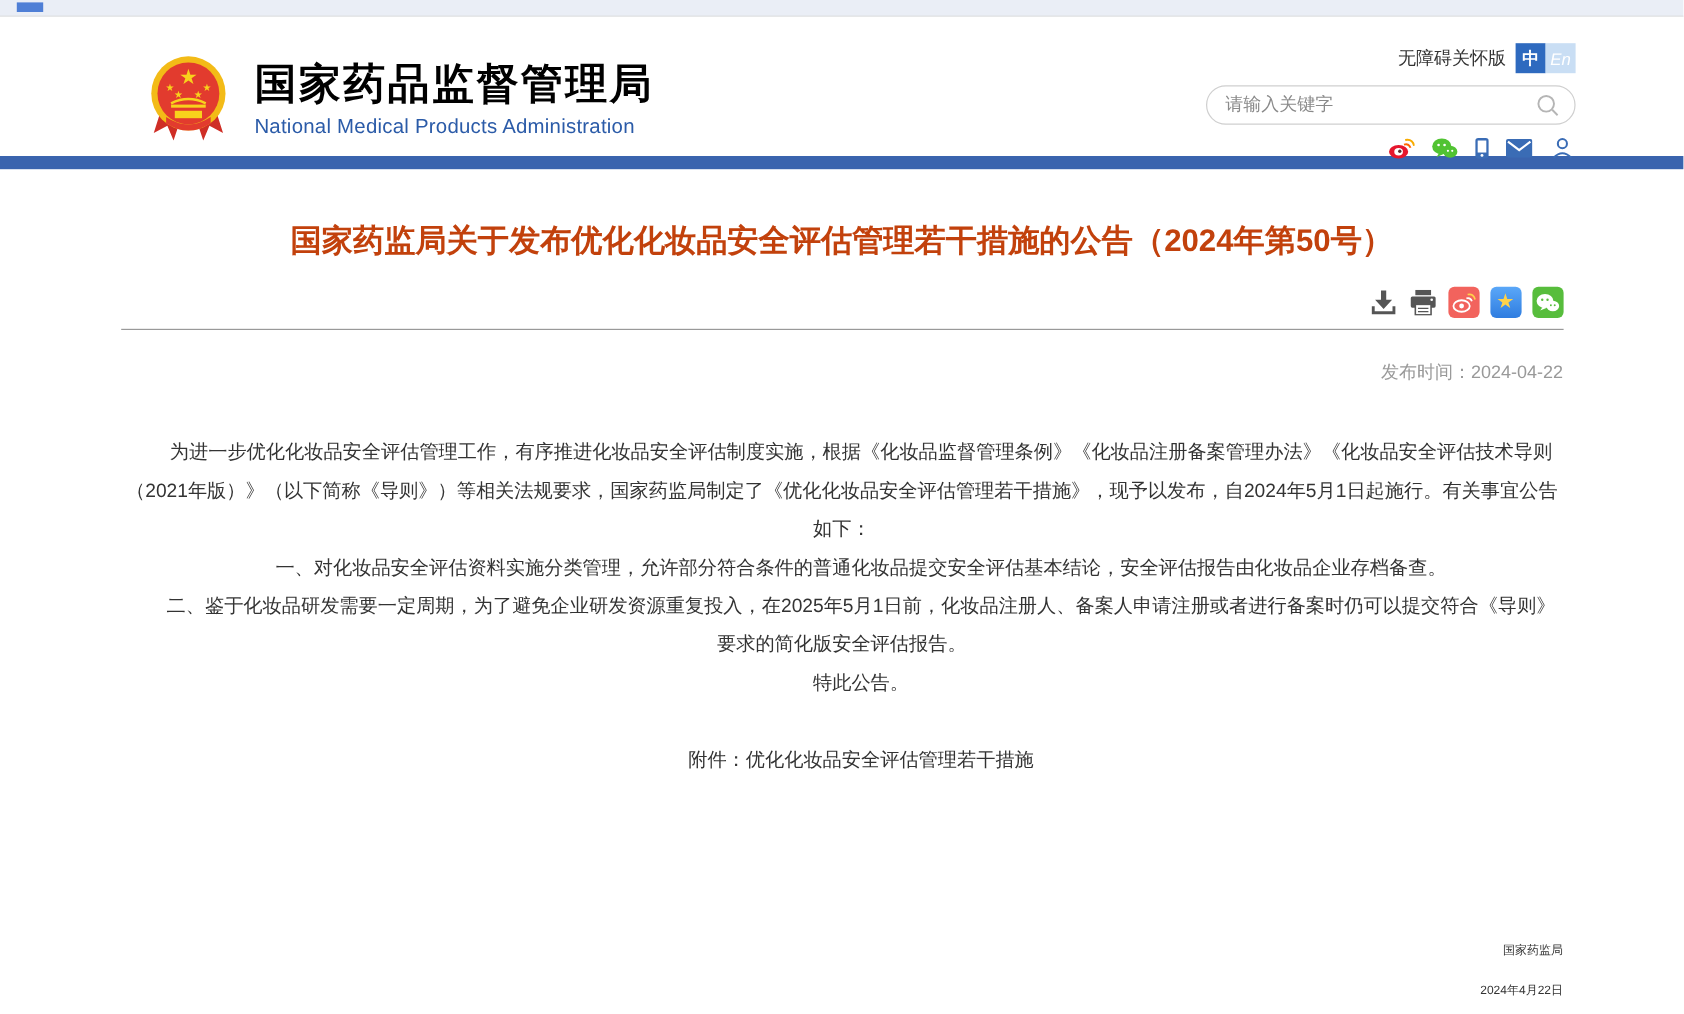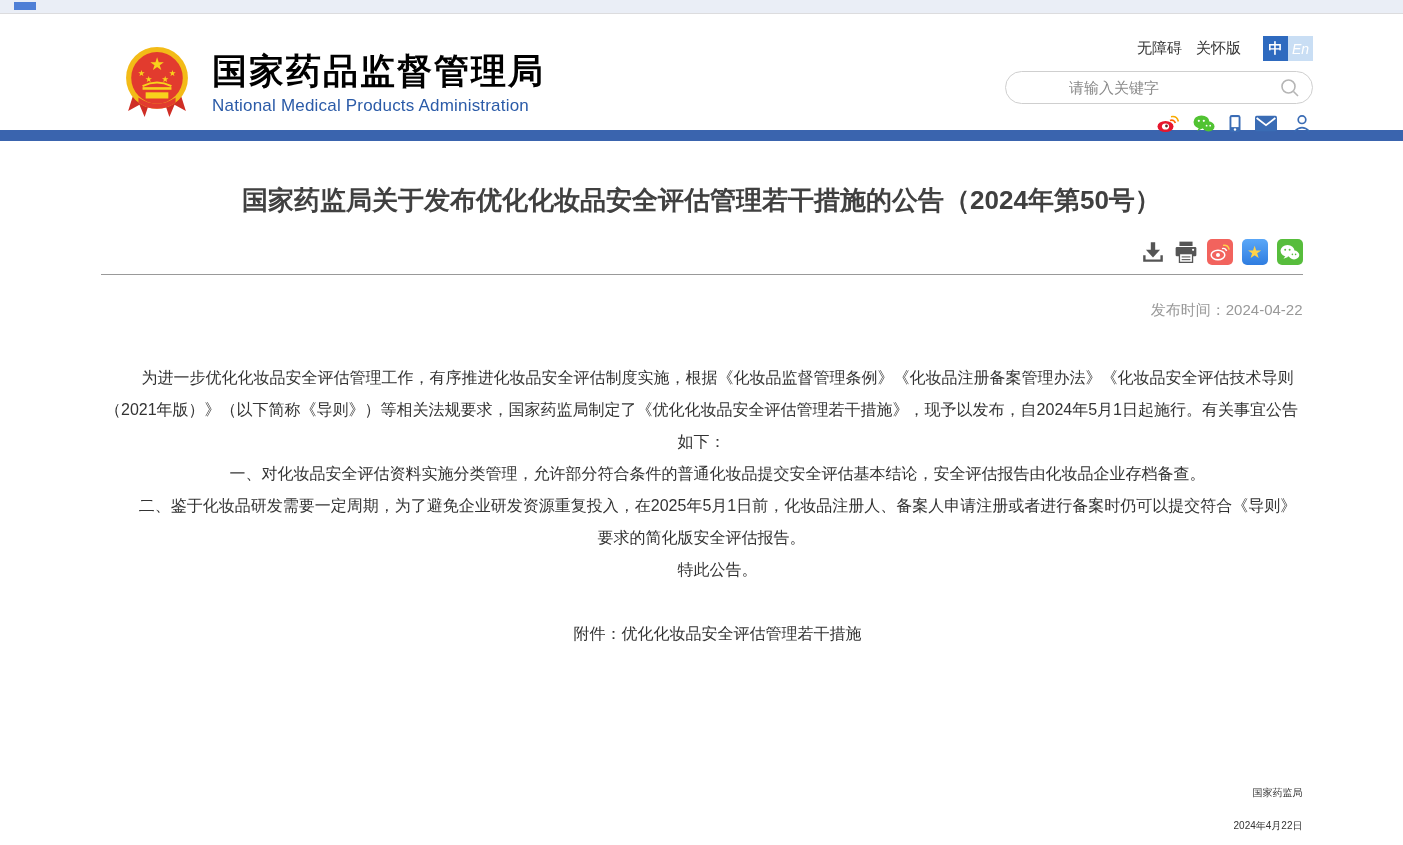--- a/index.html
+++ b/index.html
@@ -12,43 +12,43 @@
 
   
   .header { height:116px; background:#fff; position:relative; }
   .logo-group { position:absolute; left:124px; top:30px; display:flex; align-items:flex-start; cursor:pointer; }
   .emblem { width:66px; height:76px; }
   .site-text { margin-left:22px; padding-top:8px; }
   .site-name { font-size:35px; font-weight:bold; color:#000000; letter-spacing:2px; line-height:38px; }
   .site-name-en { font-size:17px; color:#2b5ba8; margin-top:6px; letter-spacing:0.2px; }
 
   .header-right { position:absolute; right:90px; top:22px; width:308px; }
-  .util-row { display:flex; justify-content:flex-end; align-items:center; gap:14px; height:25px; }
+  .util-row { display:flex; justify-content:flex-end; align-items:center; height:25px; }
   .util-link { font-size:15px; color:#333; text-decoration:none; cursor:pointer; }
   .lang-toggle { display:flex; margin-left:8px; }
   .lang-btn { width:25px; height:25px; font-size:14px; display:flex; align-items:center; justify-content:center;
     color:#fff; cursor:pointer; }
   .lang-zh { background:#2e6abf; font-weight:bold; }
   .lang-en { background:#c9def4;font-style:italic; }
 
   .search-box { margin-top:10px; width:308px; height:33px; border:1px solid #cfcfcf; border-radius:17px;
     display:flex; align-items:center; padding:0 12px 0 15px; background:#fff; }
-  .search-box input { flex:1; border:none; outline:none; font-size:15px; color:#333; background:transparent;margin-left:48px; }
+  .search-box input { flex:1; border:none; outline:none; font-size:15px; color:#333; background:transparent; }
   .search-box input::placeholder { color:#8a8a8a; }
   .search-btn { width:20px; height:20px; cursor:pointer; flex:none; }
 
   .social-row { margin-top:10px; display:flex; justify-content:flex-end; align-items:center; gap:14px; }
   .social-ic { width:22px; height:19px; cursor:pointer; display:flex; align-items:center; justify-content:center; }
 
   
   .blue-bar { height:11px; background:#3a64ae; }
 
   
   .content { width:1202px; margin:0 auto; }
-  .article-title { margin-top:42px; text-align:center; font-size:26px; font-weight:bold; color:#404040; line-height:34px; }
+  .article-title { margin-top:42px; text-align:center; font-size:26px; font-weight:bold; color:#c2410c; line-height:34px; }
   .tools { display:flex; justify-content:flex-end; align-items:center; gap:9px; margin-top:22px; height:26px; }
   .tool-glyph { width:24px; height:22px; cursor:pointer; }
   .tool-sq { width:26px; height:26px; border-radius:5px; display:flex; align-items:center; justify-content:center; cursor:pointer; }
   .sq-weibo { background:#f2635d; }
   .sq-qzone { background:linear-gradient(#5aa7f8,#2f7de0); font-size:17px; color:#ffd24a; }
   .sq-wechat { background:#57bd3c; }
   .rule { border:none; border-top:1px solid #999; margin-top:9px; }
   .publish-time { text-align:right; font-size:15px; color:#999; margin-top:26px; }
 
   .article-body { margin-top:42px; font-size:16px; color:#333; line-height:32px; }

